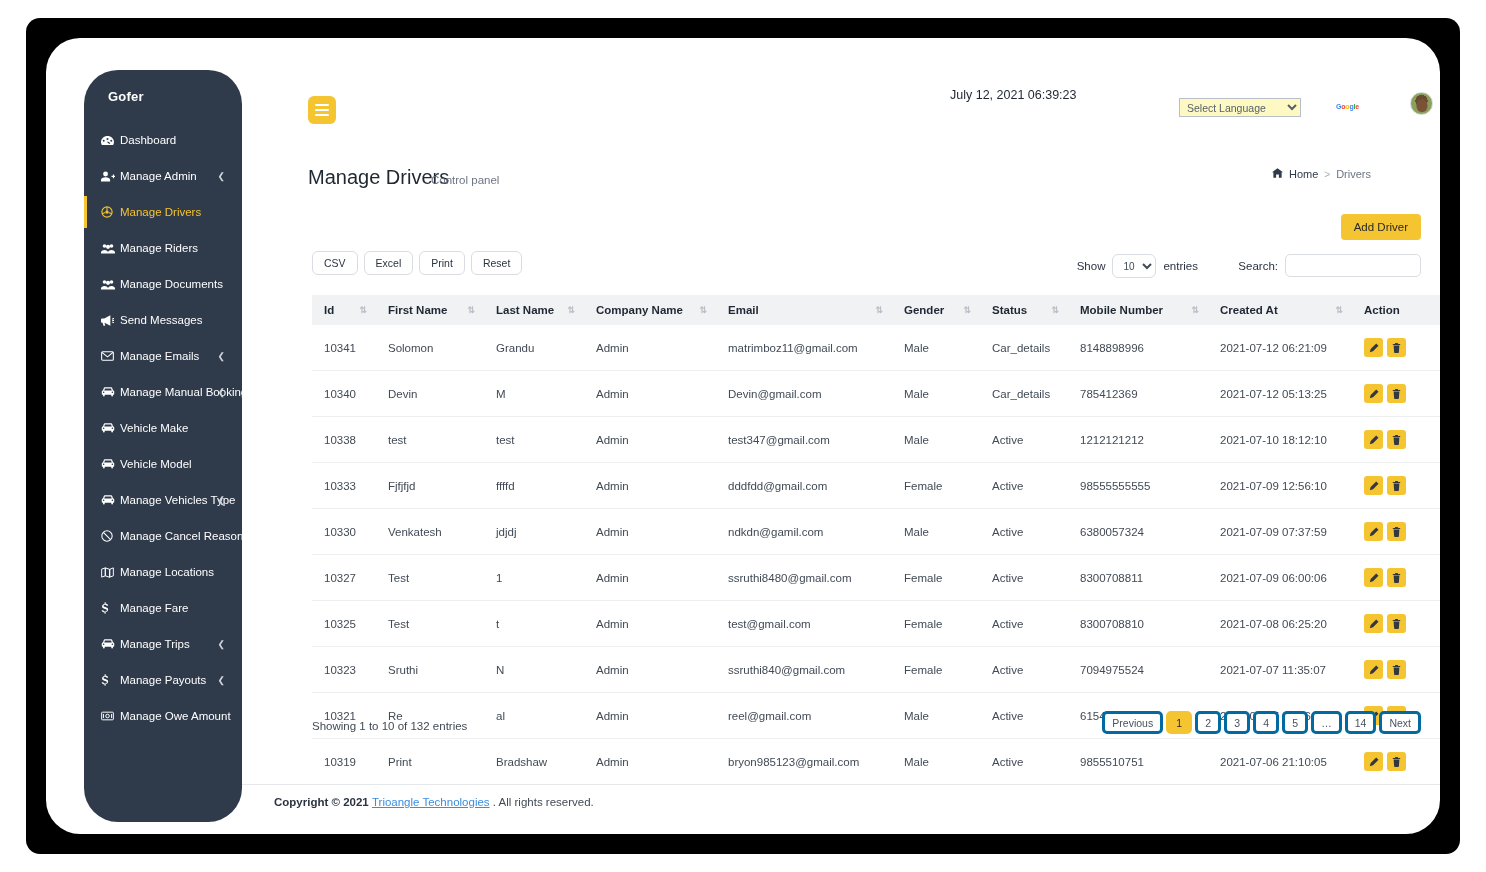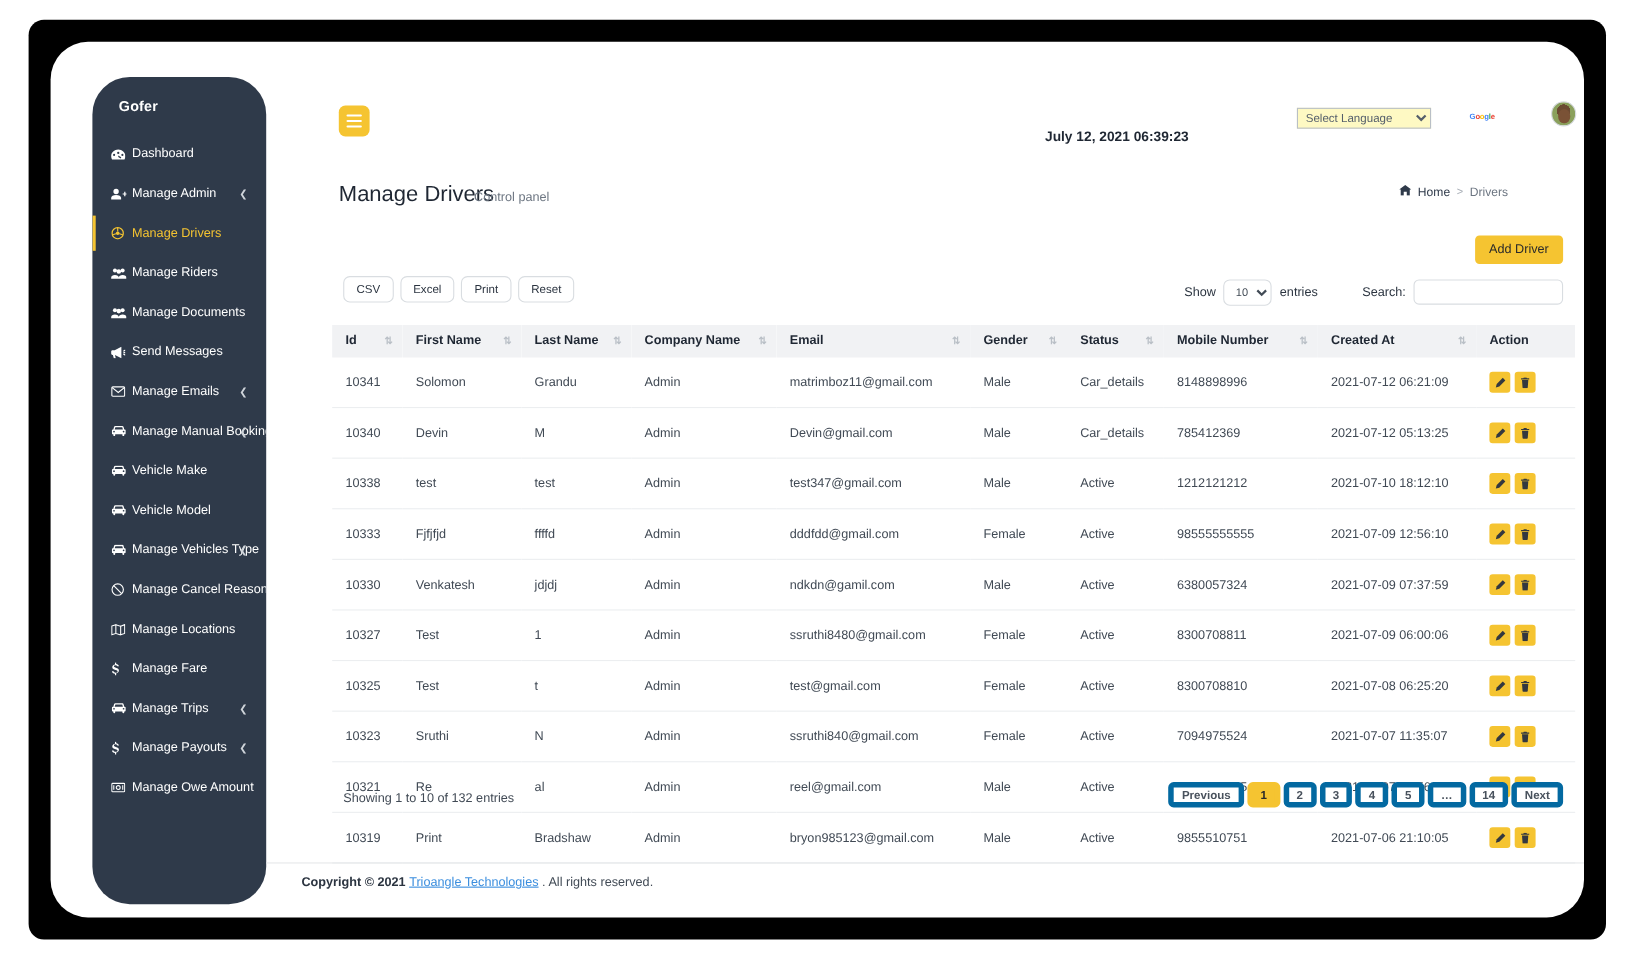--- a/index.html
+++ b/index.html
@@ -95,22 +95,22 @@
     border-radius: 6px;
     display: flex; flex-direction: column;
     align-items: center; justify-content: center;
     gap: 3px; cursor: pointer;
   }
   #hamburger span {
     display: block; width: 14px; height: 2px;
     background: #ffffff; border-radius: 1px;
   }
   #datetime {
-    position: absolute; left: 708px; top: 59px;
-    font-size: 12.5px; color: #1f2733; font-weight: 700;
+    position: absolute; left: 708px; top: 30px;
+    font-size: 12.5px; color: #1f2733; font-weight: 400;
     white-space: nowrap;
   }
   #lang-select {
     position: absolute; left: 937px; top: 40px;
     width: 122px; height: 19px;
     font-family: "Liberation Sans", sans-serif;
     font-size: 10.5px;
     color: #555f6b;
     border: 1px solid #b9bfc6;
     background: #fef9c3;
@@ -218,21 +218,21 @@
     border: 1px solid #d9dde1;
     border-radius: 5px;
     background: #ffffff;
     font-family: "Liberation Sans", sans-serif;
     font-size: 11px;
     padding: 0 6px;
   }
 
   
   #table-wrap {
-    position: absolute; left: 0; top: 95px;
+    position: absolute; left: 10px; top: 95px;
     width: 1110px;
   }
   table { border-collapse: collapse; width: 1110px; table-layout: fixed; }
   thead tr { background: #f1f2f4; }
   thead th {
     text-align: left;
     font-size: 11.5px; font-weight: bold; color: #1f2733;
     padding: 9px 0 9px 12px;
     position: relative;
     cursor: pointer;
@@ -277,29 +277,28 @@
   #showing-text {
     position: absolute; left: 10px; top: 520px;
     font-size: 11.5px; color: #414a55; text-align: right;
   }
   #pagination {
     position: absolute; right: 9px; top: 511px;
     display: flex; gap: 3px;
   }
   .pg {
     min-width: 26px; height: 23px;
-    border: 5px solid #0369a1;
+    border: 3px solid #0369a1;
     background: #ffffff;
     border-radius: 5px;
     font-family: "Liberation Sans", sans-serif;
     font-size: 10.5px; color: #49525d;
     display: flex; align-items: center; justify-content: center;
     padding: 0 7px;
     cursor: pointer;
-    font-weight: bold;
   }
   .pg.active { background: #f5c431; border-color:#f5c431; color: #2a2a2a; }
 
   
   #copy-divider {
     position: absolute; left: 0; right: 0; bottom: 49px;
     height: 1px; background: #e6e8ea;
   }
   #copyright {
     position: absolute; left: 32px; bottom: 26px;

